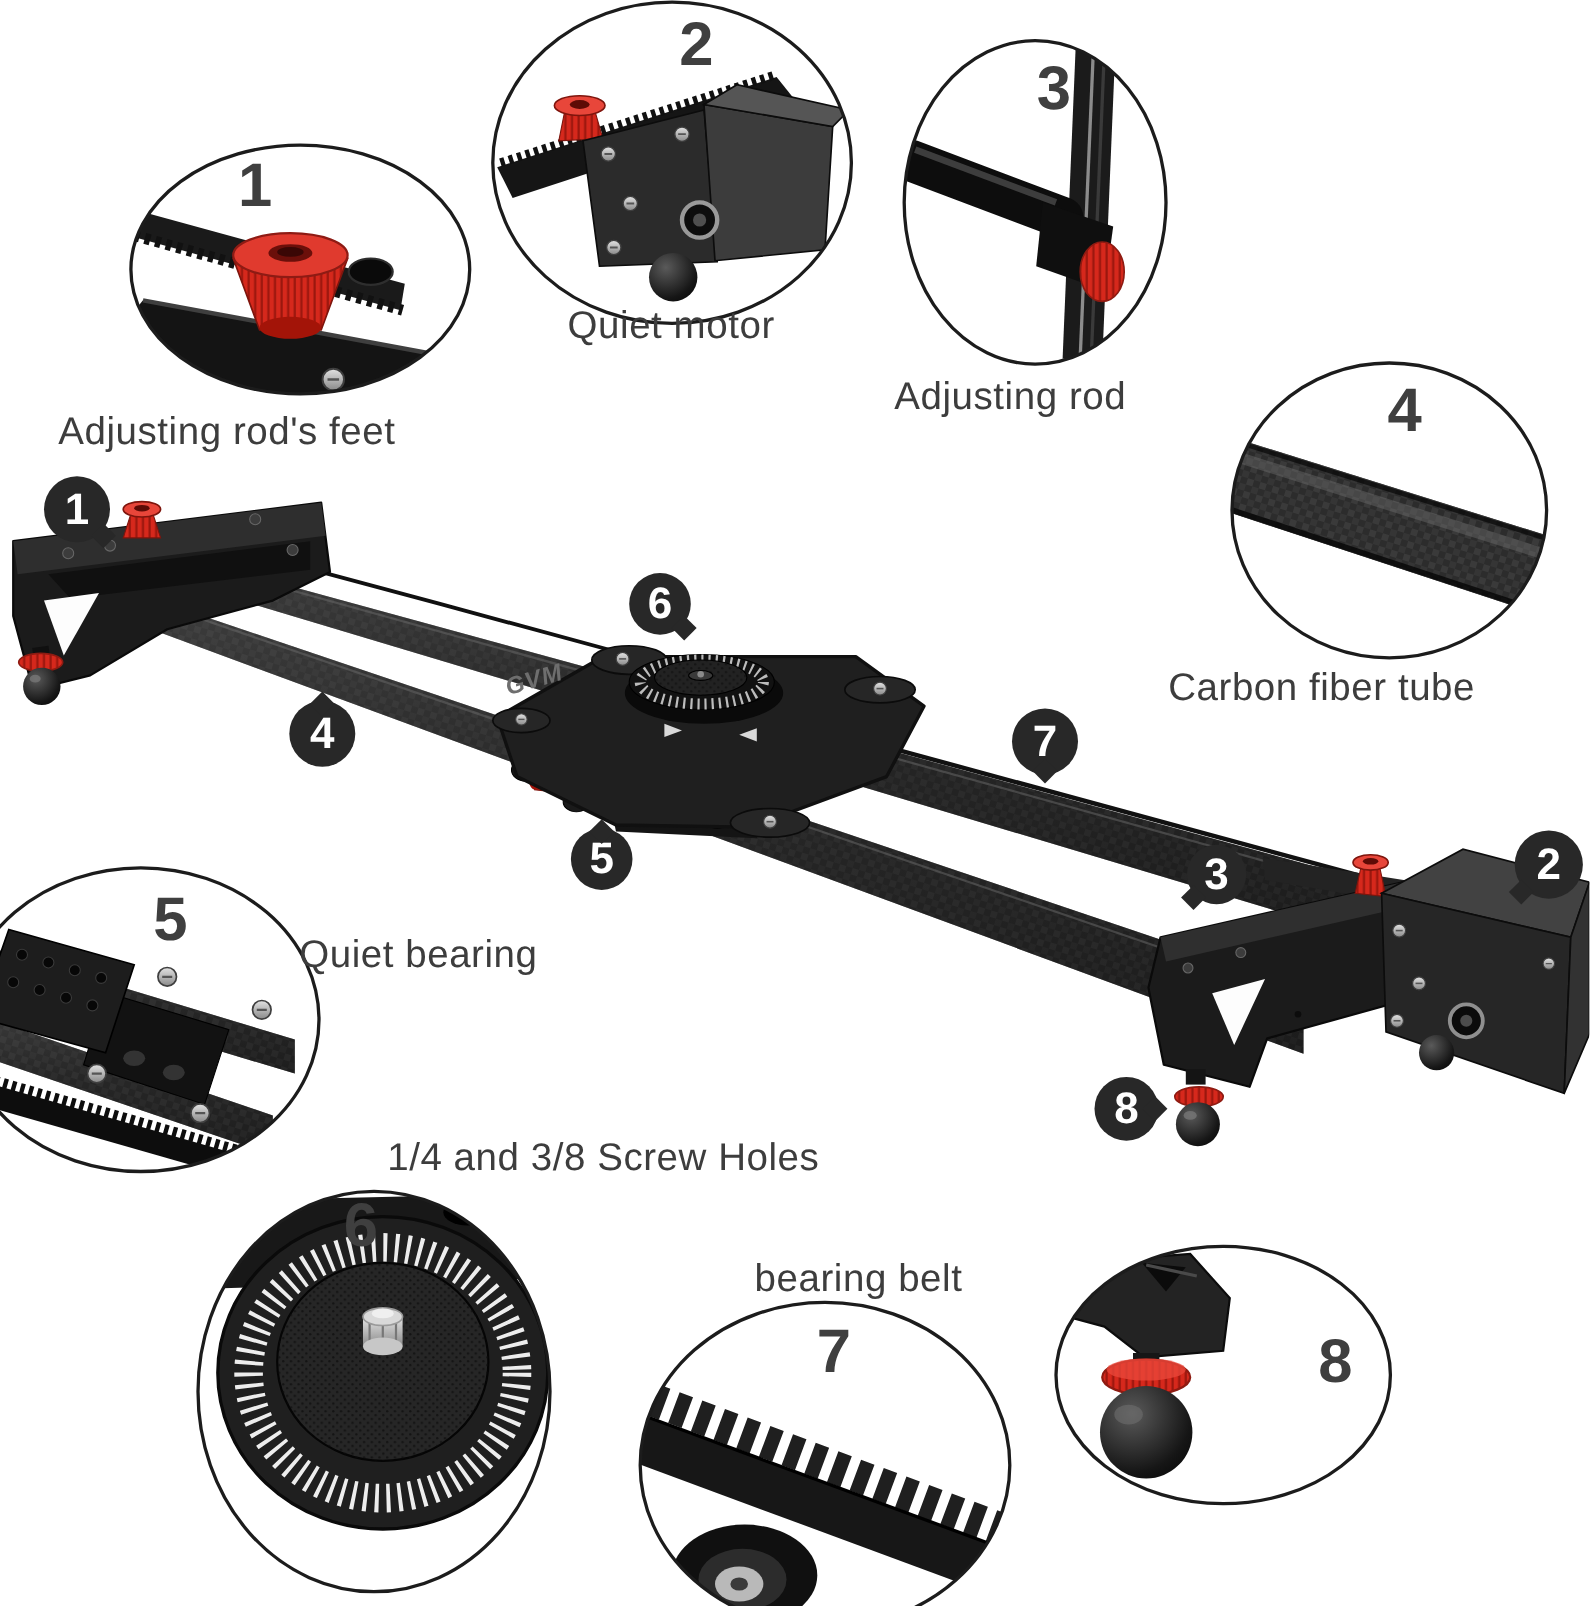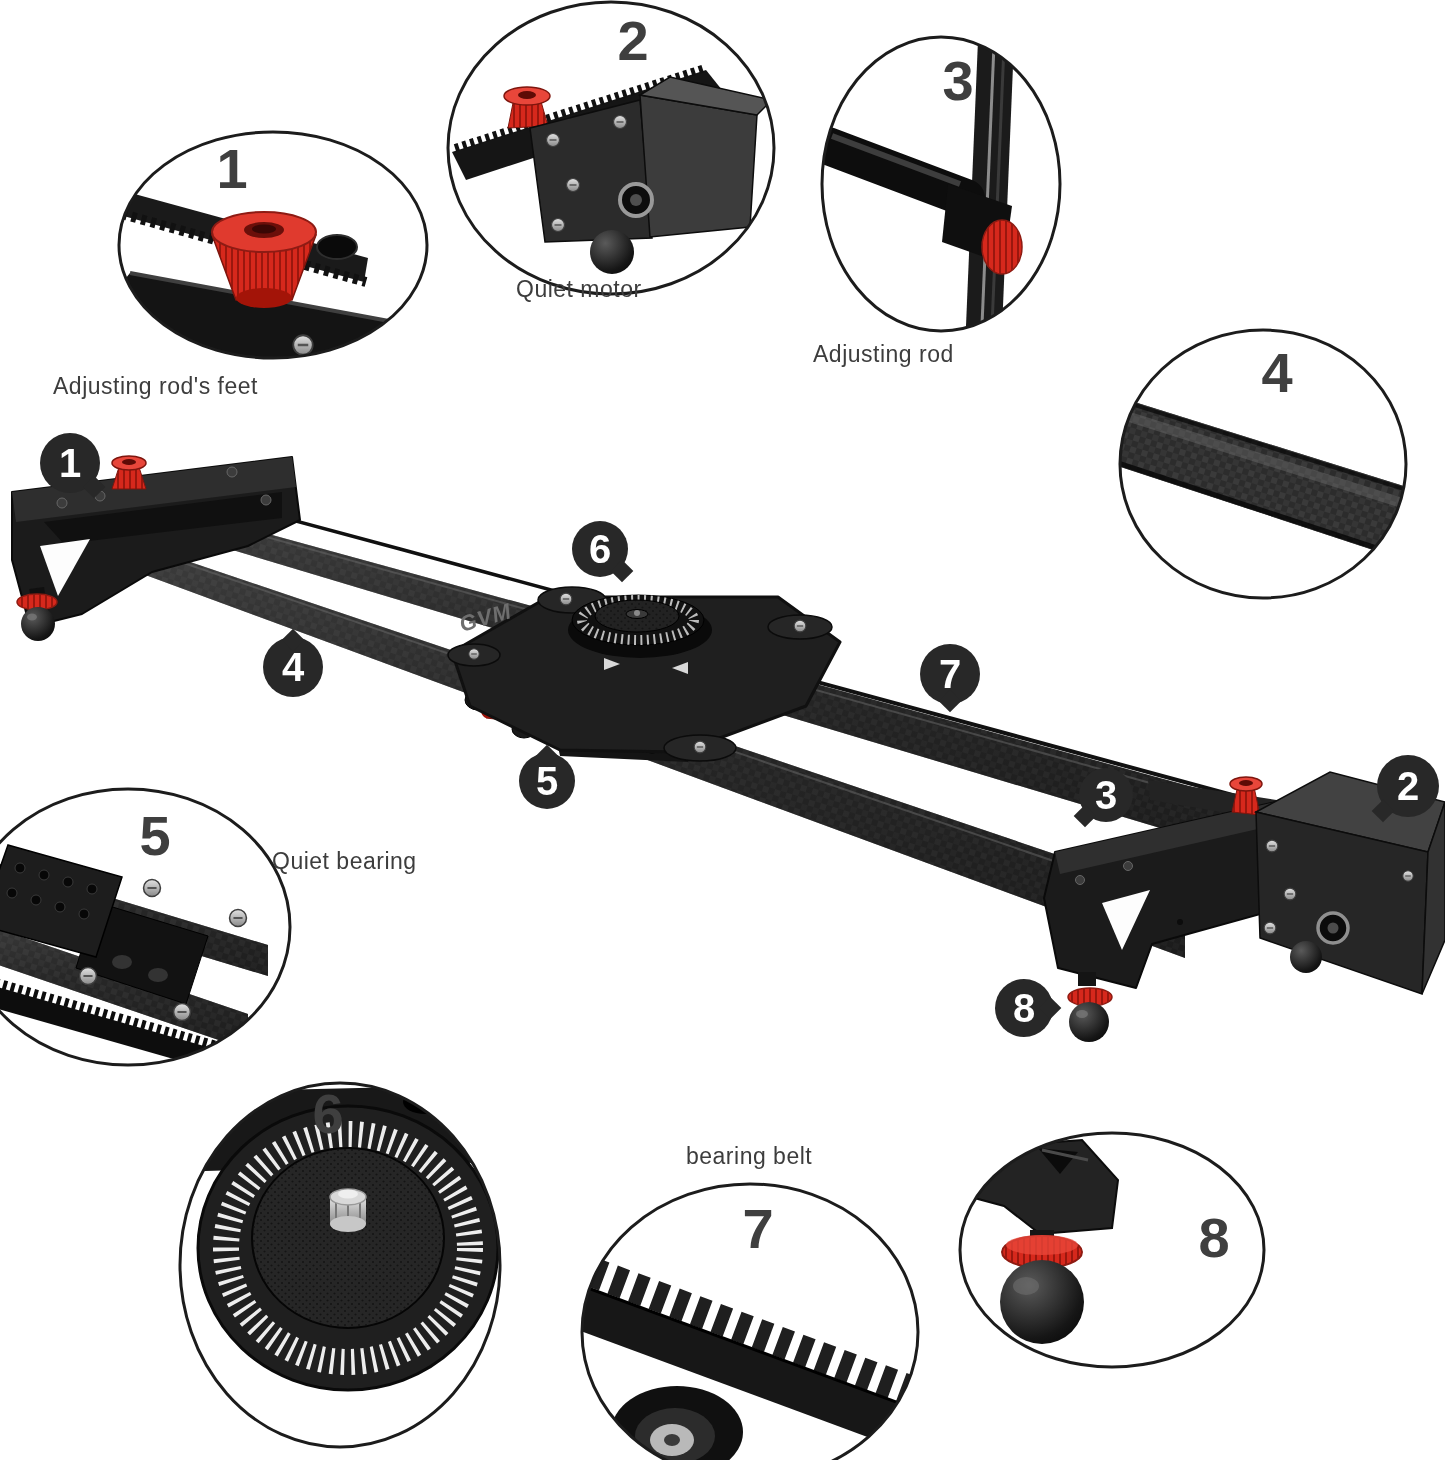--- a/index.html
+++ b/index.html
@@ -1,19 +1,19 @@
 <!DOCTYPE html>
 <html><head>
 <meta charset="utf-8">
 <style>
   html,body{margin:0;padding:0;background:#fff;}
   .stage{position:relative;width:1445px;height:1460px;background:#fff;overflow:hidden;
          font-family:"Liberation Sans", sans-serif;}
   .stage svg{position:absolute;left:0;top:0;}
-  .callout-label{position:absolute;color:#3d3d3d;font-size:23px;line-height:1.1;
+  .callout-label{position:absolute;color:#3d3d3d;font-size:35px;line-height:1.1;
                  white-space:nowrap;letter-spacing:.5px;}
   .inset-num{position:absolute;transform:translate(-50%,-50%);color:#3f3f3f;
              font-size:56px;font-weight:bold;}
   .badge{position:absolute;width:58px;height:58px;background:#282828;border-radius:50%;
          transform:translate(-50%,-50%);display:flex;align-items:center;justify-content:center;
          z-index:5;}
   .badge .num{color:#fff;font-size:40px;font-weight:bold;line-height:1;}
   .badge .tail{position:absolute;width:16px;height:16px;background:#282828;}
   .tail-n{left:50%;top:-5px;transform:translateX(-50%) rotate(45deg);}
   .tail-s{left:50%;bottom:-5px;transform:translateX(-50%) rotate(45deg);}
@@ -346,21 +346,23 @@
       <circle cx="1042" cy="1302" r="42" fill="url(#ballGrad)"></circle>
       <ellipse cx="1026" cy="1286" rx="13" ry="9" fill="#6e6e6e" opacity=".6"></ellipse>
     </g>
     <ellipse cx="1112" cy="1250" rx="152" ry="117" fill="none" stroke="#1c1c1c" stroke-width="3"></ellipse>
   </g>
 </svg>
 
   <div class="callout-label" style="left:53px;top:374px">Adjusting rod's feet</div>
   <div class="callout-label" style="left:516px;top:277px">Quiet motor</div>
   <div class="callout-label" style="left:813px;top:342px">Adjusting rod</div>
+  <div class="callout-label" style="left:1062px;top:606px">Carbon fiber tube</div>
   <div class="callout-label" style="left:272px;top:849px">Quiet bearing</div>
+  <div class="callout-label" style="left:352px;top:1034px">1/4 and 3/8 Screw Holes</div>
   <div class="callout-label" style="left:686px;top:1144px">bearing belt</div>
 
   <div class="inset-num" style="left:232px;top:168px">1</div>
   <div class="inset-num" style="left:633px;top:40px">2</div>
   <div class="inset-num" style="left:958px;top:80px">3</div>
   <div class="inset-num" style="left:1277px;top:372px">4</div>
   <div class="inset-num" style="left:155px;top:835px">5</div>
   <div class="inset-num" style="left:328px;top:1113px">6</div>
   <div class="inset-num" style="left:758px;top:1228px">7</div>
   <div class="inset-num" style="left:1214px;top:1237px">8</div>

